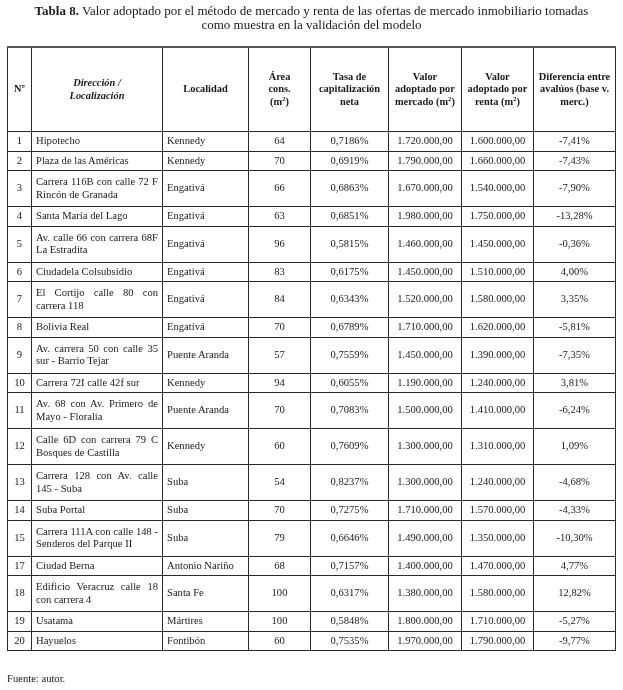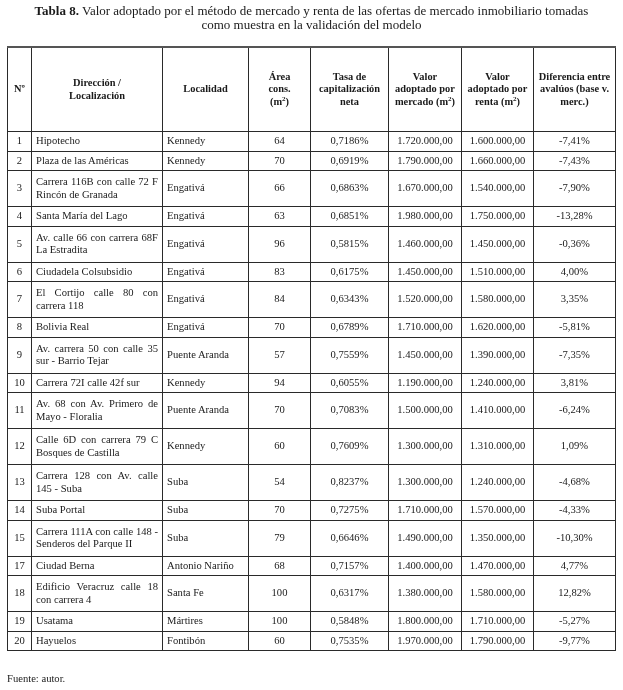--- a/index.html
+++ b/index.html
@@ -84,21 +84,21 @@
     <col style="width:86px">
     <col style="width:62px">
     <col style="width:78px">
     <col style="width:73px">
     <col style="width:72px">
     <col style="width:82px">
   </colgroup>
   <thead>
     <tr>
       <th>Nº</th>
-      <th style="padding:0 28px;">Dirección / Localización</th>
+      <th style="padding:0 28px;font-style:italic;">Dirección / Localización</th>
       <th>Localidad</th>
       <th style="padding:0 10px;"><span>Área cons. (m</span><sup>2</sup><span>)</span></th>
       <th>Tasa de capitalización neta</th>
       <th><span>Valor adoptado por mercado (m</span><sup>2</sup><span>)</span></th>
       <th><span>Valor adoptado por renta (m</span><sup>2</sup><span>)</span></th>
       <th>Diferencia entre avalúos (base v. merc.)</th>
     </tr>
   </thead>
   <tbody id="table-body">
       <tr class="single">

